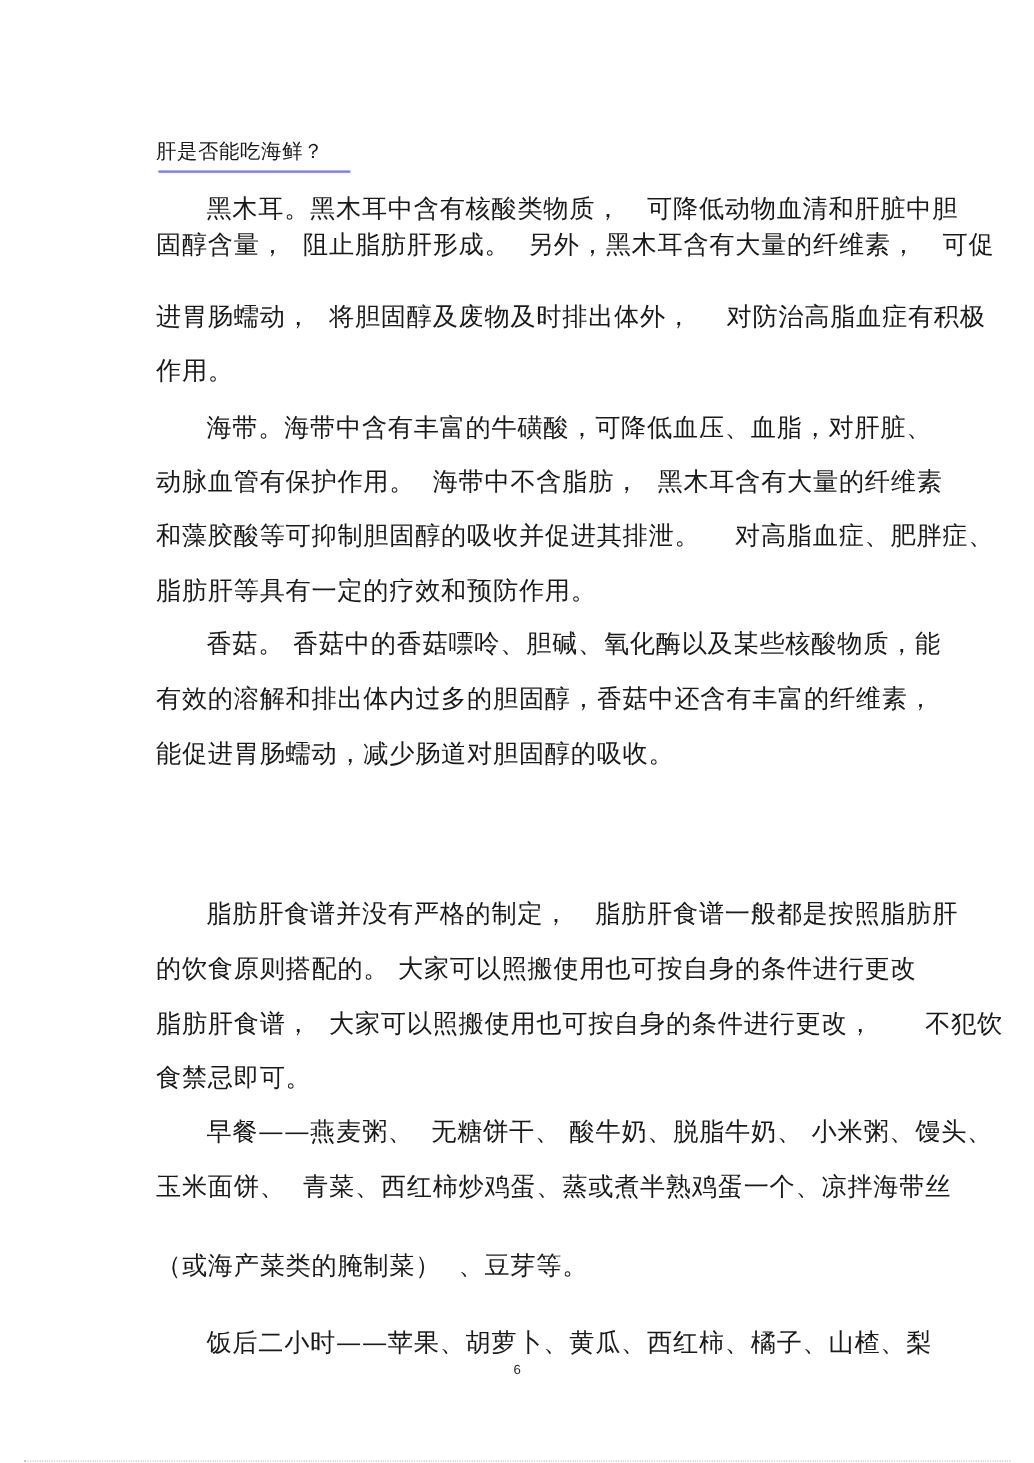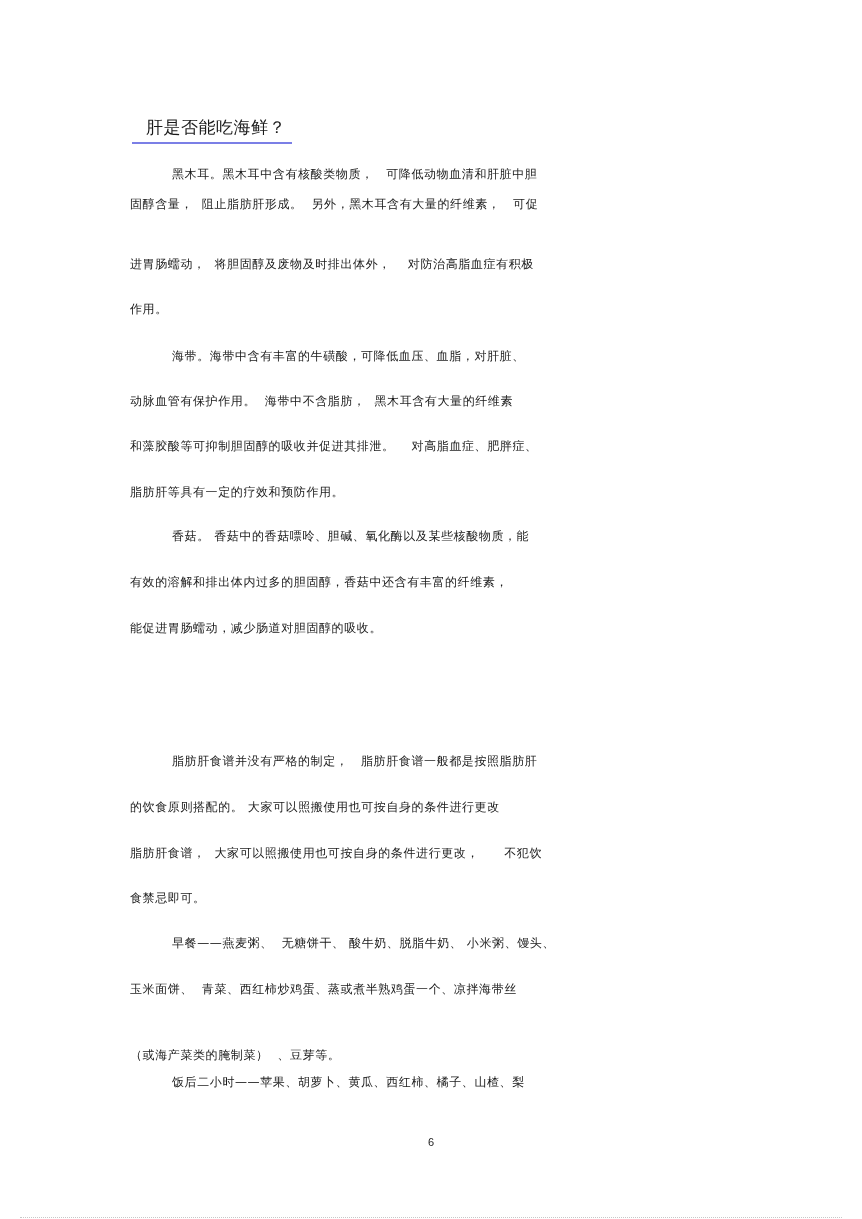--- a/index.html
+++ b/index.html
@@ -22,34 +22,33 @@
       height: 1219px;
     }
     .heading {
       position: absolute;
       left: 130px;
       top: 116px;
       font-size: 17px;
       line-height: 22px;
       white-space: nowrap;
       letter-spacing: 0.5px;
-      margin-left: 16px;
     }
     .heading-underline {
       position: absolute;
       left: 132px;
       top: 142px;
       width: 160px;
       height: 2px;
       background: #7b7fe6;
     }
     .line {
       position: absolute;
       left: 130px;
-      font-size: 12px;
+      font-size: 21px;
       line-height: 22px;
       white-space: pre;
       letter-spacing: 0.6px;
     }
     .indent { left: 172px; }
     .page-number {
       position: absolute;
       left: 0;
       width: 862px;
       top: 1136px;
@@ -102,18 +101,18 @@
     <div class="line" style="top:887px">食禁忌即可。</div>
   </div>
 
   <div>
     <div class="line indent" style="top:932px">早餐——燕麦粥、  无糖饼干、 酸牛奶、脱脂牛奶、 小米粥、馒头、</div>
     <div class="line" style="top:978px">玉米面饼、  青菜、西红柿炒鸡蛋、蒸或煮半熟鸡蛋一个、凉拌海带丝</div>
     <div class="line" style="top:1044px">（或海产菜类的腌制菜）  、豆芽等。</div>
   </div>
 
   <div>
-    <div class="line indent" style="top:1071px">饭后二小时——苹果、胡萝卜、黄瓜、西红柿、橘子、山楂、梨</div>
+    <div class="line indent" style="top:1108px">饭后二小时——苹果、胡萝卜、黄瓜、西红柿、橘子、山楂、梨</div>
   </div>
 
   <div class="page-number">6</div>
   <div class="page-edge"></div>
 </div>
 
 </body></html>

